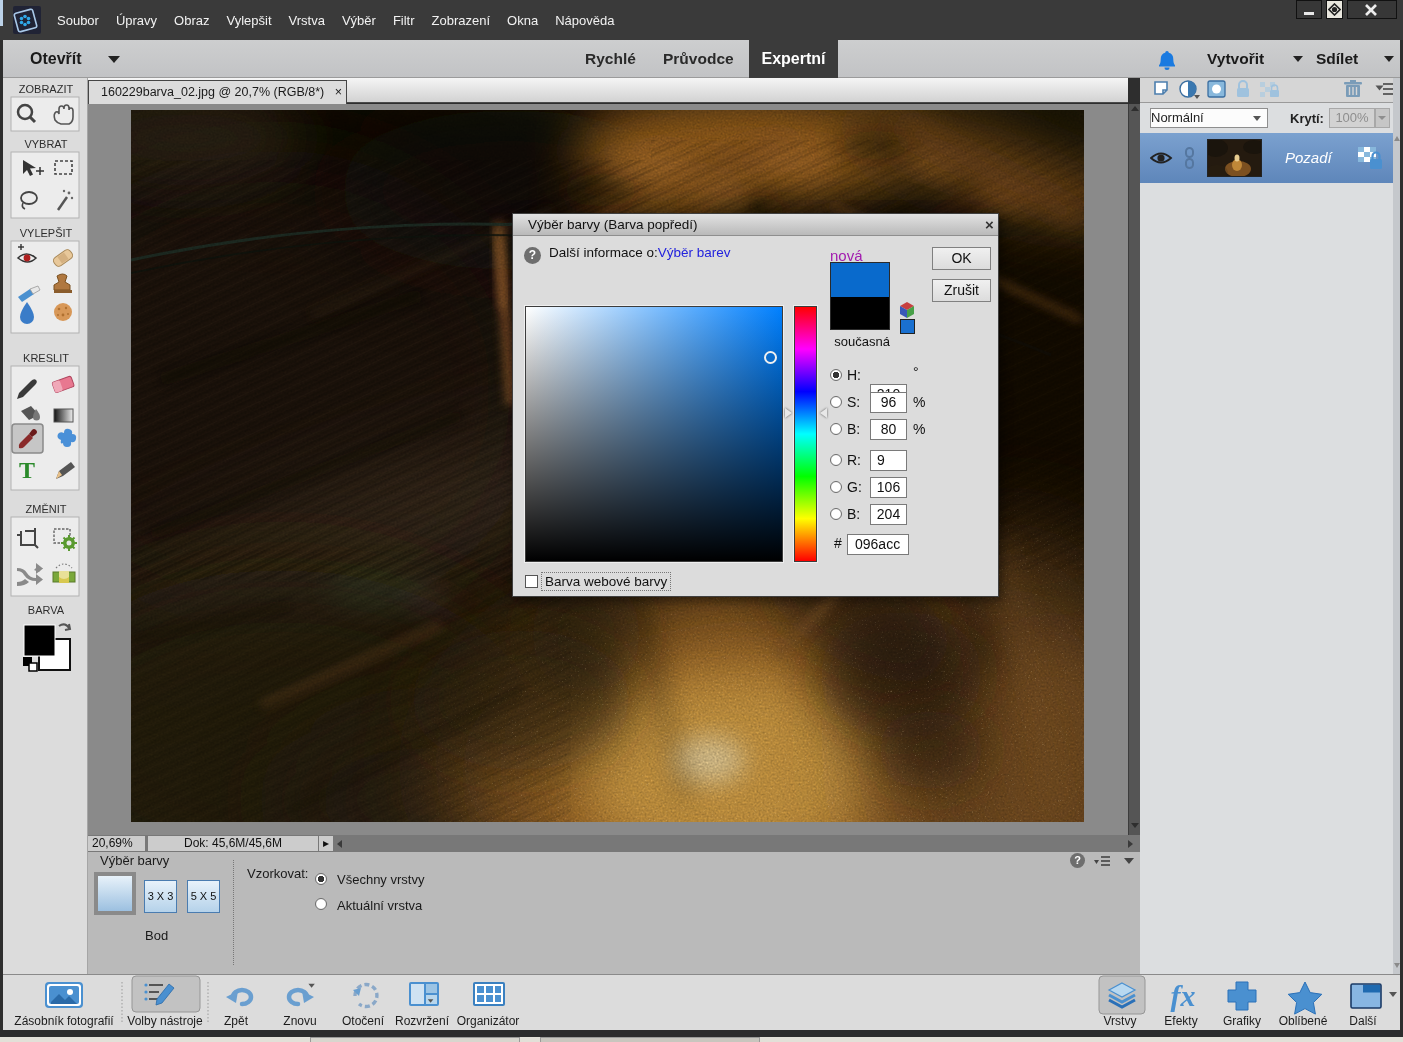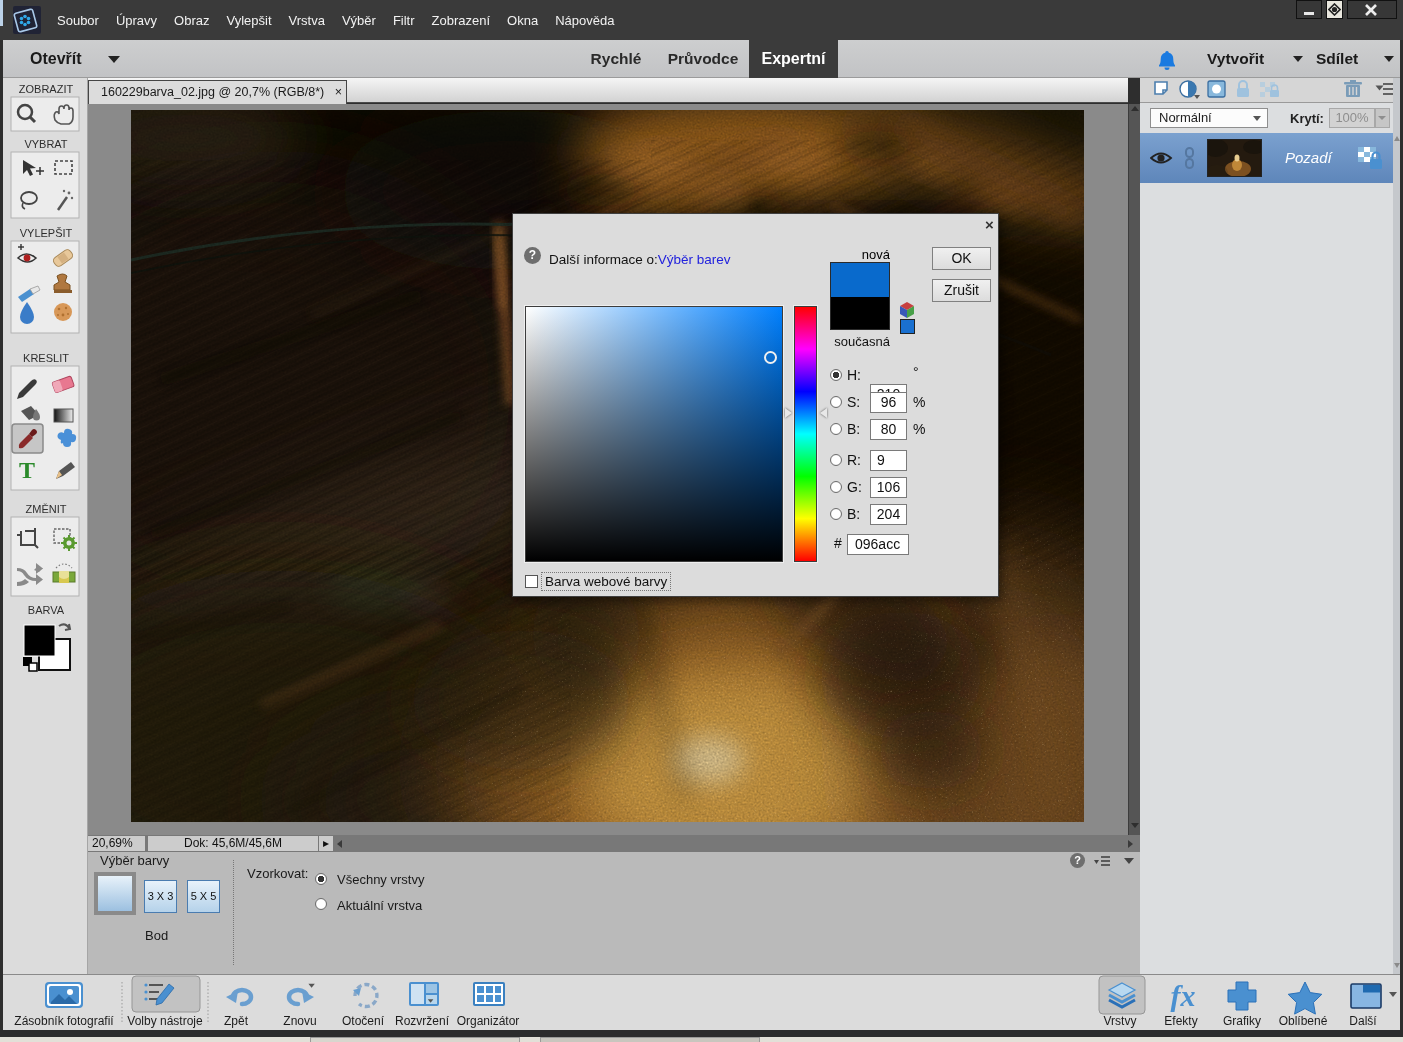--- a/index.html
+++ b/index.html
@@ -7,21 +7,21 @@
     font-family:"Liberation Sans", sans-serif; }
   .abs { position:absolute; }
   .menubar { left:0; top:0; width:1403px; height:40px; background:#3a3a3a; }
   .menuitems { left:57px; top:13px; color:#f2f2f2; font-size:13px; display:flex; }
   .menuitems span { margin-right:17px; }
   .logo { left:13px; top:6px; width:28px; height:28px; background:#202335; border-radius:2px; }
   .winbtn { top:0px; height:19px; background:#373737; border:1px solid #111; color:#e8e8e8; text-align:center; line-height:17px; font-size:12px; }
   .bar2 { left:3px; top:40px; width:1397px; height:38px; background:linear-gradient(#cdcecf,#c2c3c5); border-bottom:1px solid #9b9b9b;}
   .openbtn { left:30px; top:50px; font-size:16px; font-weight:bold; color:#1a1a1a; }
   .opentri { left:108px; top:56px; width:0; height:0; border-left:6px solid transparent; border-right:6px solid transparent; border-top:7px solid #222; }
-  .modetab { top:40px; height:38px; font-size:15.5px; font-weight:bold; color:#2a2a2a; line-height:38px; text-align:center; }
+  .modetab { top:40px; height:38px; font-size:15.5px; font-weight:bold; color:#2a2a2a; line-height:38px; text-align:left; }
   .experttab { left:749px; top:40px; width:89px; height:38px; background:#3b3b3b; color:#fff; font-size:16px; font-weight:bold; line-height:38px; text-align:center; }
   .createbtn { top:50px; font-size:15.5px; font-weight:bold; color:#1a1a1a; }
   .smalltri { width:0; height:0; border-left:5px solid transparent; border-right:5px solid transparent; border-top:6px solid #222; }
   
   .tools { left:3px; top:78px; width:85px; height:896px; background:#dcdcdc; border-right:1px solid #a5a5a5; }
   
   .tabstrip { left:88px; top:78px; width:1040px; height:25px; background:linear-gradient(#f5f5f5,#d2d2d2); border-bottom:1px solid #4a4a4a; }
   .doctab { left:88px; top:80px; width:259px; height:24px; background:#dcdcdc; border:1px solid #454545; border-bottom:none; font-size:12.5px; color:#1a1a1a; line-height:22px; padding-left:12px; }
   .canvas { left:88px; top:104px; width:1040px; height:731px; background:#8a8a8a; }
   .photo { left:131px; top:110px; width:953px; height:712px; }
@@ -431,21 +431,21 @@
         <line x1="216.5" y1="9" x2="216.5" y2="17"></line>
       </g>
     </g>
 <path d="M236,6 l5,4 l-5,4 z" fill="#555" transform="rotate(90 238.5 10) translate(0,-1)"></path>
 <g stroke="#555" stroke-width="1.8">
       <line x1="243" y1="6" x2="254" y2="6"></line>
       <line x1="243" y1="11" x2="254" y2="11"></line>
       <line x1="243" y1="16" x2="254" y2="16"></line>
     </g>
 </svg>
-<div class="abs" style="left:1150px;top:108px;width:118px;height:20px;background:#fcfcfc;border:1px solid #8e8e8e;font-size:13px;color:#222;line-height:18px;padding-left:8px;">Normální</div>
+<div class="abs" style="left:1150px;top:108px;width:118px;height:20px;background:#fcfcfc;border:1px solid #8e8e8e;font-size:13px;color:#222;line-height:18px;">Normální</div>
 <div class="abs" style="left:1253px;top:116px;width:0;height:0;border-left:4.5px solid transparent;border-right:4.5px solid transparent;border-top:5px solid #555;"></div>
 <div class="abs" style="left:1290px;top:111px;font-size:13px;color:#222;font-weight:bold;">Krytí:</div>
 <div class="abs" style="left:1329px;top:108px;width:46px;height:20px;background:#d2d2d2;border:1px solid #a8a8a8;font-size:13px;color:#8e8e8e;line-height:18px;text-align:center;">100%</div>
 <div class="abs" style="left:1375px;top:108px;width:15px;height:20px;background:#c6c6c6;border:1px solid #a8a8a8;"></div>
 <div class="abs" style="left:1378px;top:116px;width:0;height:0;border-left:4px solid transparent;border-right:4px solid transparent;border-top:4.5px solid #8e8e8e;"></div>
 <div class="abs layerrow"></div>
 <svg class="abs" style="left:1150px;top:146px;" width="55" height="24">
 <path d="M1,12 q10,-9 20,0 q-10,9 -20,0 z" fill="none" stroke="#222" stroke-width="1.8"></path>
     <circle cx="11" cy="12" r="3.6" fill="#222"></circle>
 <g fill="none" stroke="#5577a0" stroke-width="2">
@@ -584,29 +584,30 @@
 <div class="abs tasklabel" style="left:340px;width:46px;">Otočení</div>
 <div class="abs tasklabel" style="left:394px;width:56px;">Rozvržení</div>
 <div class="abs tasklabel" style="left:455px;width:66px;">Organizátor</div>
 <div class="abs tasklabel" style="left:1100px;width:40px;">Vrstvy</div>
 <div class="abs tasklabel" style="left:1161px;width:40px;">Efekty</div>
 <div class="abs tasklabel" style="left:1220px;width:44px;">Grafiky</div>
 <div class="abs tasklabel" style="left:1278px;width:50px;">Oblíbené</div>
 <div class="abs tasklabel" style="left:1344px;width:38px;">Další</div>
 
 <div class="abs dialog">
+  <div class="abs dlgtitle">Výběr barvy (Barva popředí)</div>
   <div class="abs" style="left:472px;top:2px;font-size:15px;font-weight:bold;color:#333;">×</div>
   <div class="abs" style="left:11px;top:33px;width:17px;height:17px;border-radius:50%;background:#6e6e6e;color:#fff;font-size:12px;font-weight:bold;text-align:center;line-height:17px;">?</div>
-  <div class="abs" style="left:36px;top:38px;font-size:13.5px;color:#111;">Další informace o:<span style="color:#2222dd;">Výběr barev</span></div>
+  <div class="abs" style="left:36px;top:31px;font-size:13.5px;color:#111;">Další informace o:<span style="color:#2222dd;">Výběr barev</span></div>
   <div class="abs colorfield"></div>
   <div class="abs" style="left:251px;top:137px;width:13px;height:13px;border:2px solid #f0f0f0;border-radius:50%;"></div>
   <div class="abs huebar"></div>
   <div class="abs" style="left:272px;top:194px;width:0;height:0;border-top:5px solid transparent;border-bottom:5px solid transparent;border-left:7px solid #e8e8e8;filter:drop-shadow(0 0 1px #555);"></div>
   <div class="abs" style="left:307px;top:194px;width:0;height:0;border-top:5px solid transparent;border-bottom:5px solid transparent;border-right:7px solid #e8e8e8;filter:drop-shadow(0 0 1px #555);"></div>
-  <div class="abs" style="left:317px;top:33px;width:60px;text-align:right;font-size:13px;color:#000000;">nová</div>
+  <div class="abs" style="left:317px;top:33px;width:60px;text-align:left;font-size:15px;color:#a21caf;">nová</div>
   <div class="abs" style="left:317px;top:48px;width:60px;height:68px;border:1px solid #2a2a2a;background:linear-gradient(#096acc 0 34px, #000 34px);"></div>
   <div class="abs" style="left:317px;top:120px;width:60px;text-align:right;font-size:13px;color:#111;">současná</div>
   <svg class="abs" style="left:385px;top:87px;" width="18" height="18">
       <polygon points="9,1 16,5 9,9 2,5" fill="#c84040"></polygon>
       <polygon points="2,5 9,9 9,17 2,13" fill="#3858b8"></polygon>
       <polygon points="16,5 9,9 9,17 16,13" fill="#48a048"></polygon>
     </svg>
   <div class="abs" style="left:387px;top:105px;width:15px;height:15px;background:#1a70d0;border:1px solid #222;"></div>
   <div class="abs dlgbtn" style="top:33px;">OK</div>
   <div class="abs dlgbtn" style="top:65px;">Zrušit</div>

